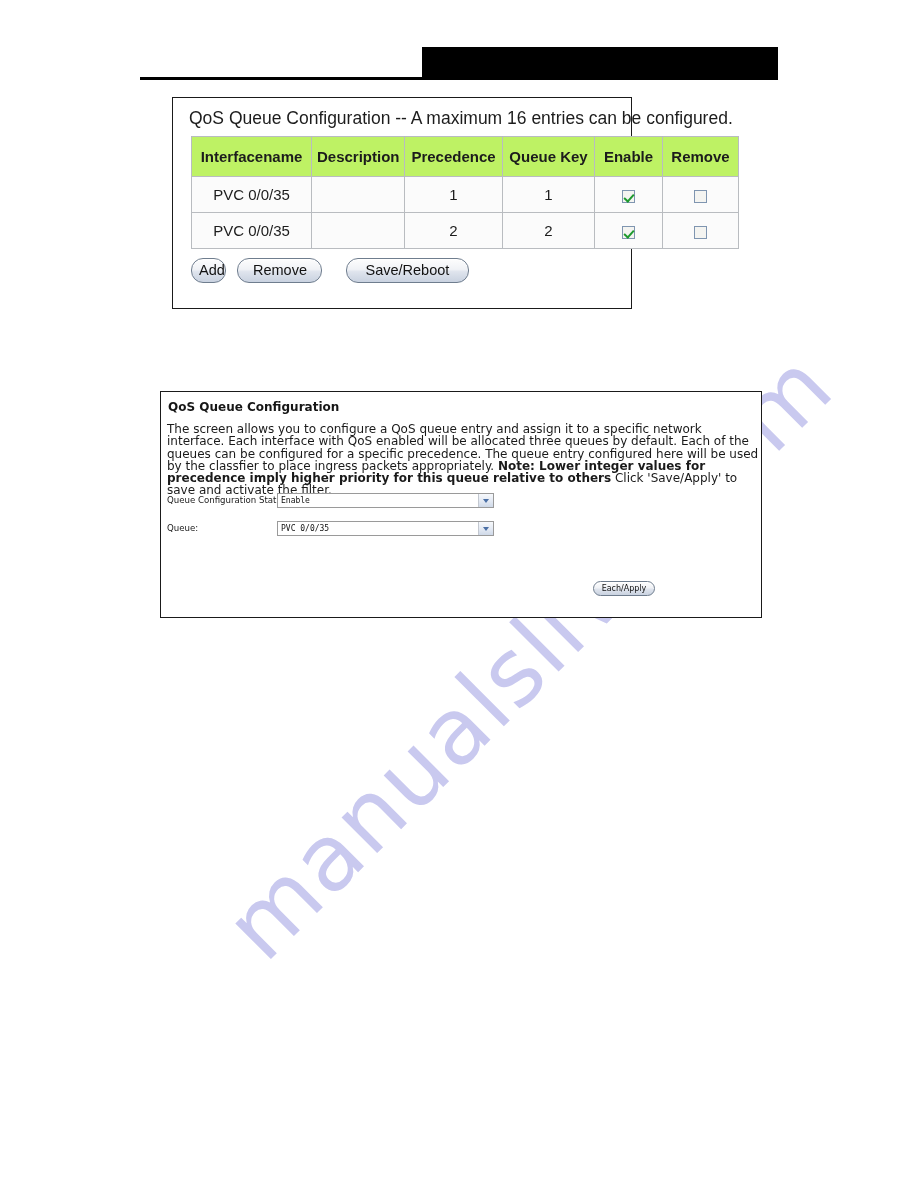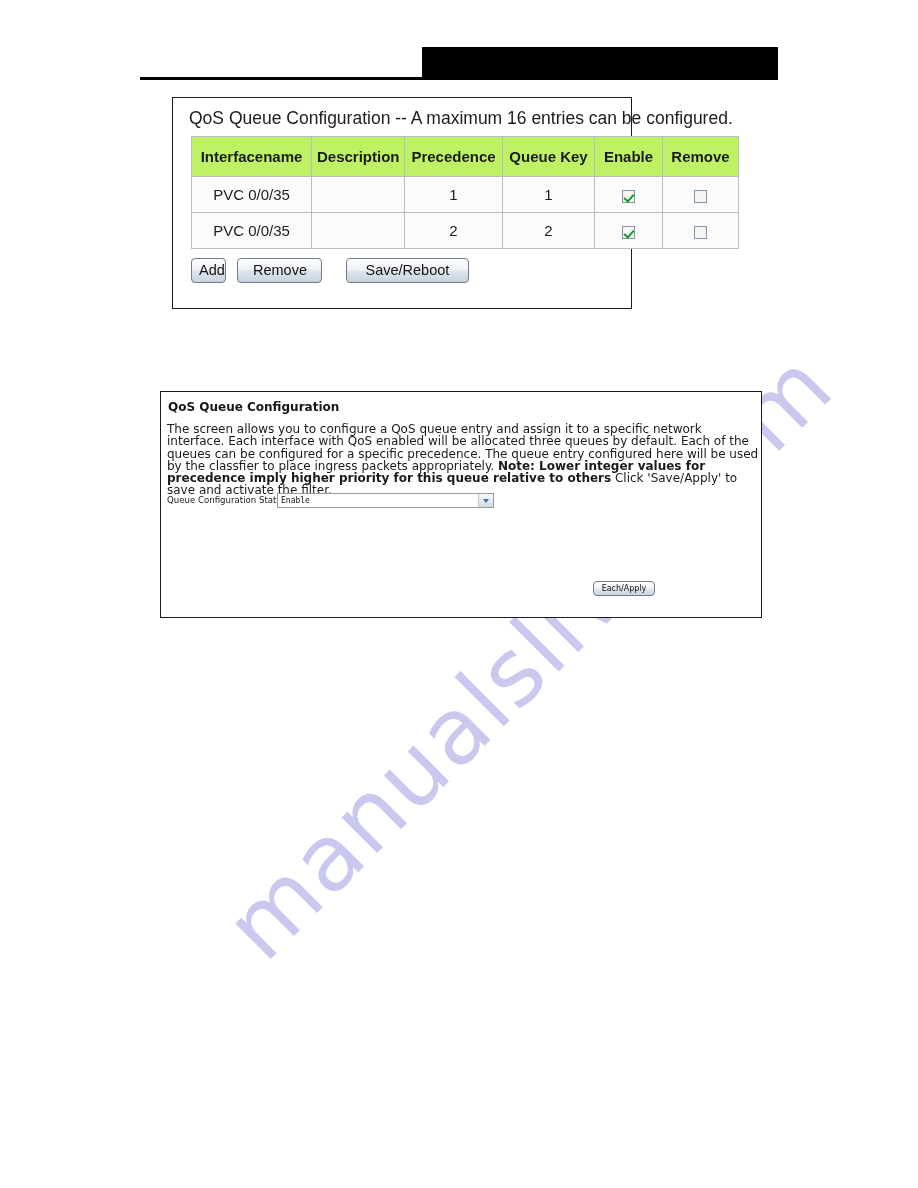--- a/index.html
+++ b/index.html
@@ -151,21 +151,21 @@
   .btn3d {
     display: inline-block;
     box-sizing: border-box;
     height: 25px;
     line-height: 22px;
     vertical-align: top;
     text-align: center;
     font-size: 14.5px;
     color: #121212;
     border: 1px solid #6f7d8e;
-    border-radius: 4px;
+    border-radius: 12px;
     background: linear-gradient(to bottom, #fdfdfd 0%, #f0f2f6 45%, #dfe4ed 55%, #c9d2e0 100%);
     box-shadow: inset 0 1px 0 #ffffff;
     padding: 0 7px;
     white-space: nowrap;
   }
   #btn-add { width: 35px; margin-right: 7px; }
   #btn-remove { width: 85px; margin-right: 19px; }
   #btn-save-reboot { width: 123px; }
 
   
@@ -342,16 +342,23 @@
   <div id="qos-form-desc"><span>The screen allows you to configure a QoS queue entry and assign it to a specific network interface. Each interface with QoS enabled will be allocated three queues by default. Each of the queues can be configured for a specific precedence. The queue entry configured here will be used by the classfier to place ingress packets appropriately. </span><b>Note: Lower integer values for precedence imply higher priority for this queue relative to others</b><span> Click 'Save/Apply' to save and activate the filter.</span></div>
 
   <div class="form-row" id="row-status">
     <span class="form-label">Queue Configuration Status:</span>
     <span class="form-select">
       <span class="sel-value">Enable</span>
       <span class="sel-arrow"></span>
     </span>
   </div>
 
+  <div class="form-row" id="row-queue">
+    <span class="form-label">Queue:</span>
+    <span class="form-select">
+      <span class="sel-value">PVC 0/0/35</span>
+      <span class="sel-arrow"></span>
+    </span>
+  </div>
 
 
   <span class="btn3d" id="btn-save-apply">Each/Apply</span>
 </div>
 
 </body></html>

